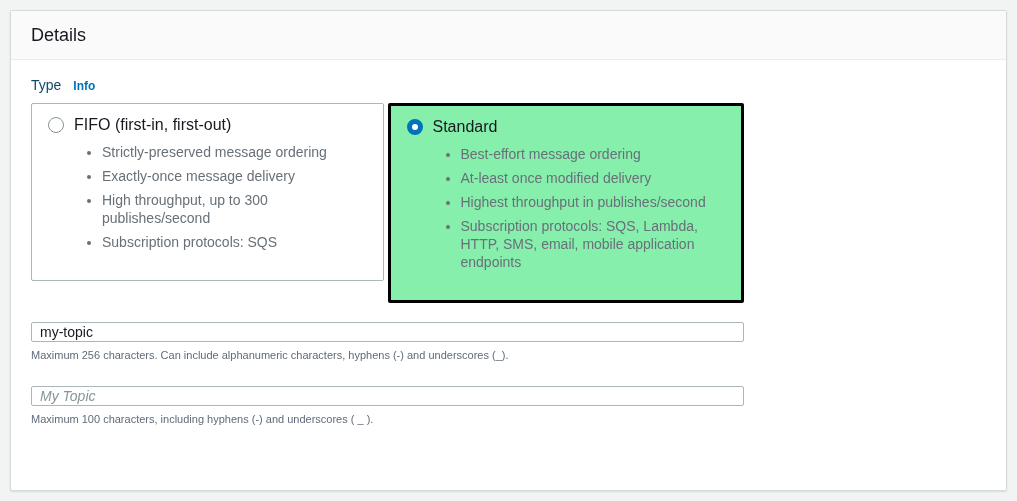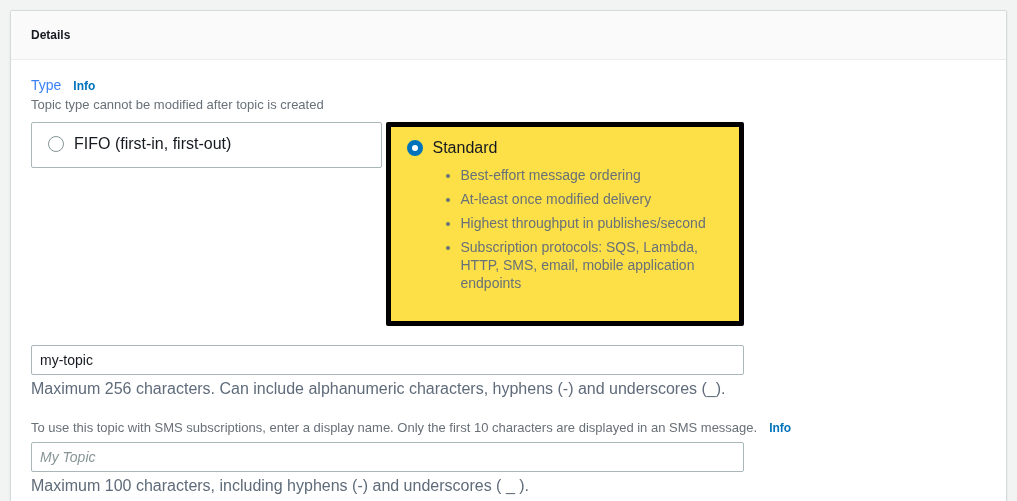--- a/index.html
+++ b/index.html
@@ -18,43 +18,43 @@
     border: 1px solid #d5dbdb;
     border-radius: 2px;
     box-shadow: 0 1px 2px rgba(0,28,36,0.1);
   }
   .panel-header {
     background: #fafafa;
     border-bottom: 1px solid #eaeded;
     padding: 13px 20px;
   }
   .panel-title {
-    font-size: 12px;
-    font-weight: 700;
+    font-size: 18px;
+    font-weight: 400;
     line-height: 22px;
   }
   .panel-content { padding: 16px 20px 18px 20px; }
 
-  .field-label { font-size: 14px; line-height: 18px; color: #3b82f6; }
+  .field-label { font-size: 14px; line-height: 18px; color: #0c4a6e; }
   .info-link {
     color: #0073bb;
     font-size: 12px;
     font-weight: 700;
     text-decoration: none;
     margin-left: 12px;
     cursor: pointer;
   }
   .field-desc {
     font-size: 13px;
     line-height: 17px;
     color: #687078;
     margin-top: 2px;
   }
   .constraint {
-    font-size: 16px;
+    font-size: 11px;
     line-height: 17px;
     color: #5f6b7a;
     margin-top: 5px;
   }
 
   
   .tiles {
     display: flex;
     gap: 4px;
     align-items: flex-start;
@@ -64,22 +64,22 @@
   }
   .tile {
     flex: 1 1 0;
     border: 1px solid #aab7b8;
     border-radius: 2px;
     background: #ffffff;
     padding: 11px 14px 13px 14px;
     cursor: pointer;
   }
   .tile.selected {
-    border: 5px solid #000000;
-    background: #fde047;
+    border: 3px solid #000000;
+    background: #86efac;
   }
   .tile-head {
     display: flex;
     align-items: center;
     gap: 10px;
     padding-left: 2px;
   }
   .radio {
     width: 16px; height: 16px;
     border-radius: 50%;
@@ -100,21 +100,21 @@
     line-height: 18px;
     color: #687078;
     margin-bottom: 6px;
   }
   .tile ul li:last-child { margin-bottom: 16px; }
 
   
   .text-input {
     display: block;
     width: 713px;
-    height: 30px;
+    height: 20px;
     margin-top: 5px;
     padding: 4px 8px;
     font-family: "Liberation Sans", "DejaVu Sans", sans-serif;
     font-size: 14px;
     color: #16191f;
     background: #fff;
     border: 1px solid #aab7b8;
     border-radius: 2px;
     outline: none;
   }
@@ -130,28 +130,33 @@
   <div class="panel-header">
     <div class="panel-title">Details</div>
   </div>
 
   <div class="panel-content">
 
     <div class="section-type">
       <div>
         <span class="field-label">Type</span><a class="info-link">Info</a>
       </div>
-      <div class="field-desc">Topic type cannot be modified after topic is created</div>
 
       <div class="tiles">
         <div class="tile">
           <div class="tile-head">
             <span class="radio"></span>
             <span class="tile-title">FIFO (first-in, first-out)</span>
           </div>
+          <ul>
+              <li>Strictly-preserved message ordering</li>
+              <li>Exactly-once message delivery</li>
+              <li>High throughput, up to 300 publishes/second</li>
+              <li>Subscription protocols: SQS</li>
+            </ul>
         </div>
 
         <div class="tile selected">
           <div class="tile-head">
             <span class="radio checked"></span>
             <span class="tile-title">Standard</span>
           </div>
           <ul>
               <li>Best-effort message ordering</li>
               <li>At-least once modified delivery</li>
@@ -161,21 +166,18 @@
         </div>
       </div>
     </div>
 
     <div class="section-name">
       <input class="text-input" type="text" value="my-topic" style="">
       <div class="constraint">Maximum 256 characters. Can include alphanumeric characters, hyphens (-) and underscores (_).</div>
     </div>
 
     <div class="section-display-name">
-      <div class="field-desc">
-        <span>To use this topic with SMS subscriptions, enter a display name. Only the first 10 characters are displayed in an SMS message.</span><a class="info-link">Info</a>
-      </div>
       <input class="text-input" type="text" placeholder="My Topic" style="">
       <div class="constraint">Maximum 100 characters, including hyphens (-) and underscores ( _ ).</div>
     </div>
 
   </div>
 </div>
 
 </body></html>

